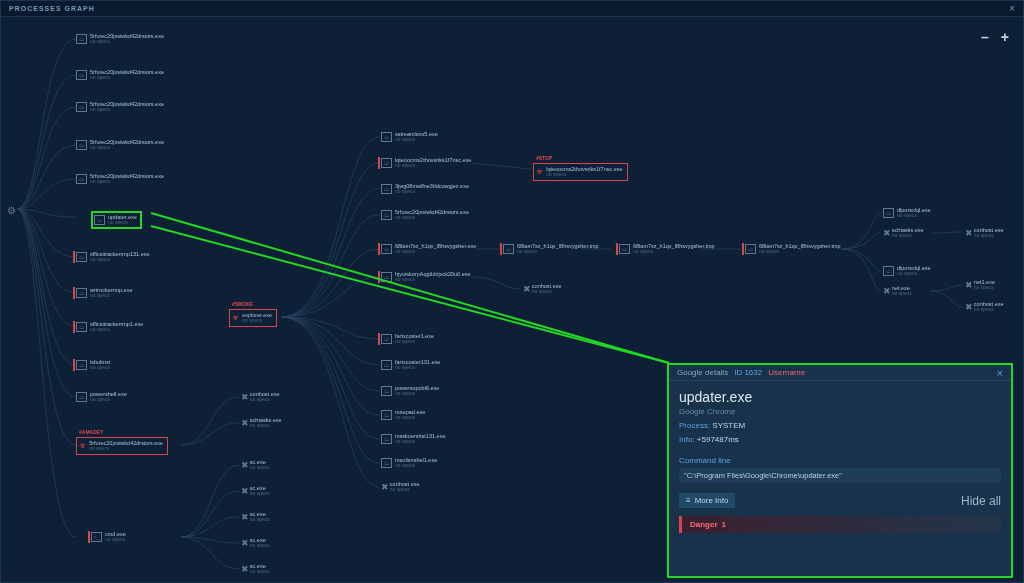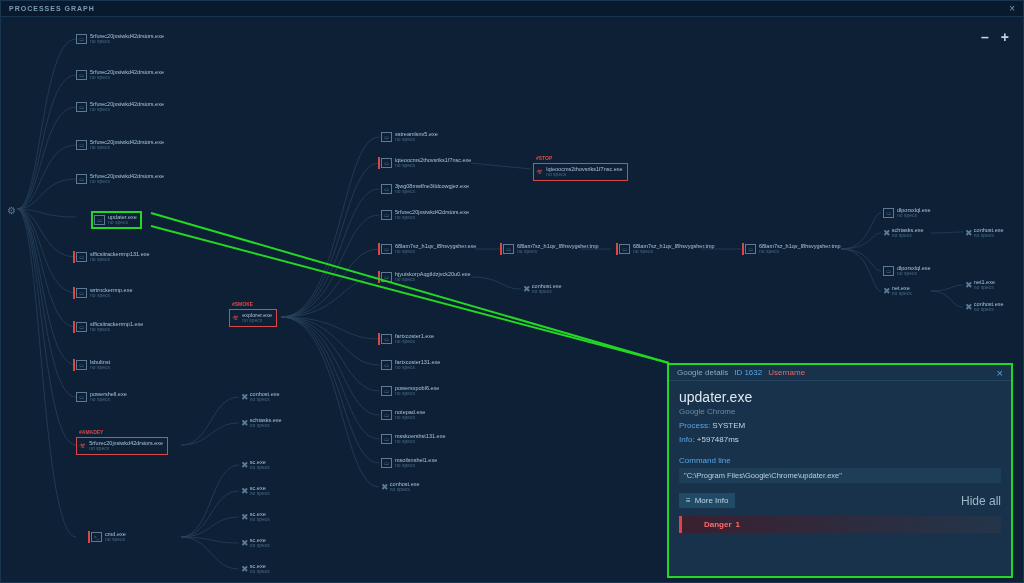--- a/index.html
+++ b/index.html
@@ -47,21 +47,21 @@
 .dp-body .row .v { color: #c0d5e5; }
 .score-ring { position: absolute; right: 14px; top: 10px; width: 58px; height: 58px; border-radius: 50%; border: 5px solid #ff6b4a; display: flex; flex-direction: column; align-items: center; justify-content: center; }
 .score-ring .num { color: #fff; font-size: 18px; font-weight: bold; line-height: 1; }
 .score-ring .lbl { color: #ff8a6a; font-size: 5.5px; font-weight: bold; }
 .dp-cmd { padding: 4px 10px 6px; }
 .dp-cmd .lbl { color: #5aa5e5; font-size: 8px; }
 .dp-cmd .val { background: #1e3d56; color: #b8d0e0; font-size: 7.5px; padding: 3px 5px; margin-top: 3px; border-radius: 1px; }
 .dp-actions { padding: 4px 10px 4px; display: flex; align-items: center; }
 .more-info { background: #214a66; color: #c0d5e5; font-size: 8px; padding: 3px 7px; display: flex; align-items: center; gap: 4px; cursor: pointer; }
 .hide-all { margin-left: auto; color: #9cb8c8; font-size: 12px; cursor: pointer; text-align: right; }
-.danger-bar { margin: 4px 10px 0; background: linear-gradient(to right, #3a2030, #23354a); border-left: 3px solid #d94848; padding: 4px 22px; }
+.danger-bar { margin: 4px 10px 0; background: linear-gradient(to right, #3a2030, #23354a); border-left: 3px solid #d94848; padding: 4px 8px; }
 .danger-bar .dh { color: #ff6b6b; font-size: 8px; font-weight: bold; }
 .danger-bar .dh .cnt { margin-left: 4px; }
 .danger-bar .dd { color: #ff7a5a; font-size: 8px; margin-top: 3px; }
 </style>
 </head>
 <body>
 
 <div class="window">
   <div class="titlebar">
     <span class="title">PROCESSES GRAPH</span>

